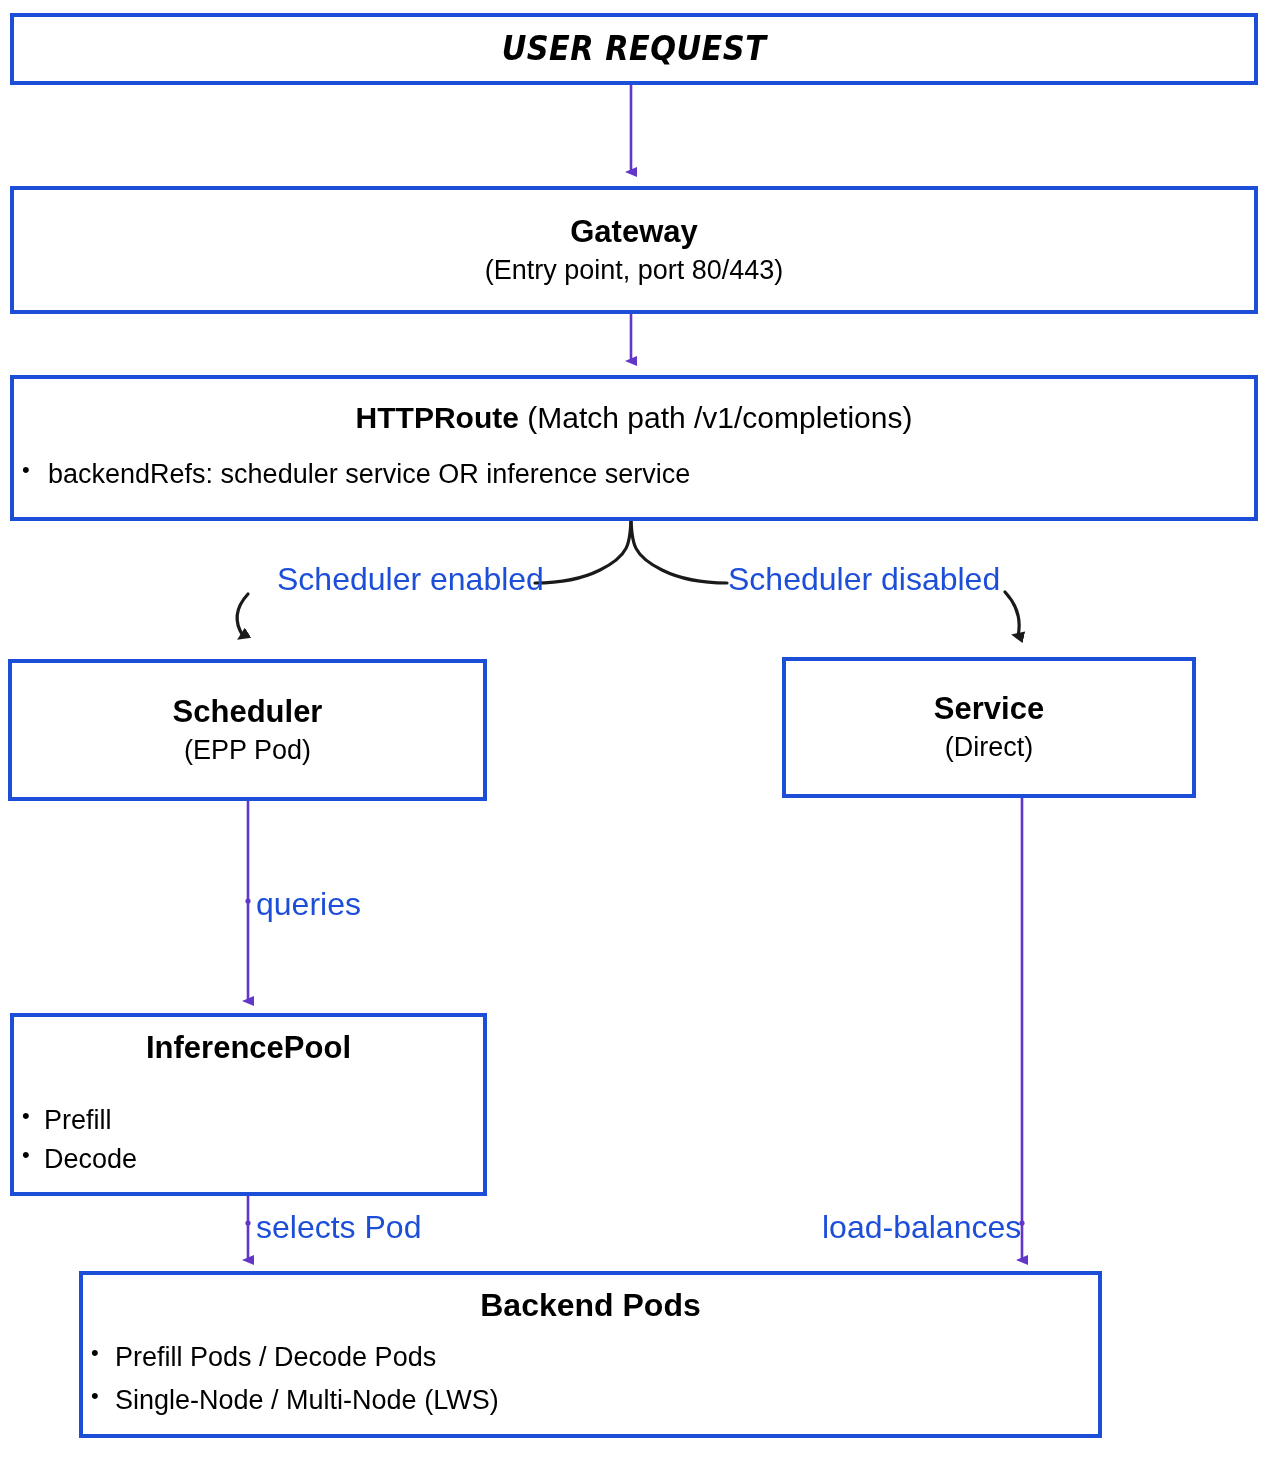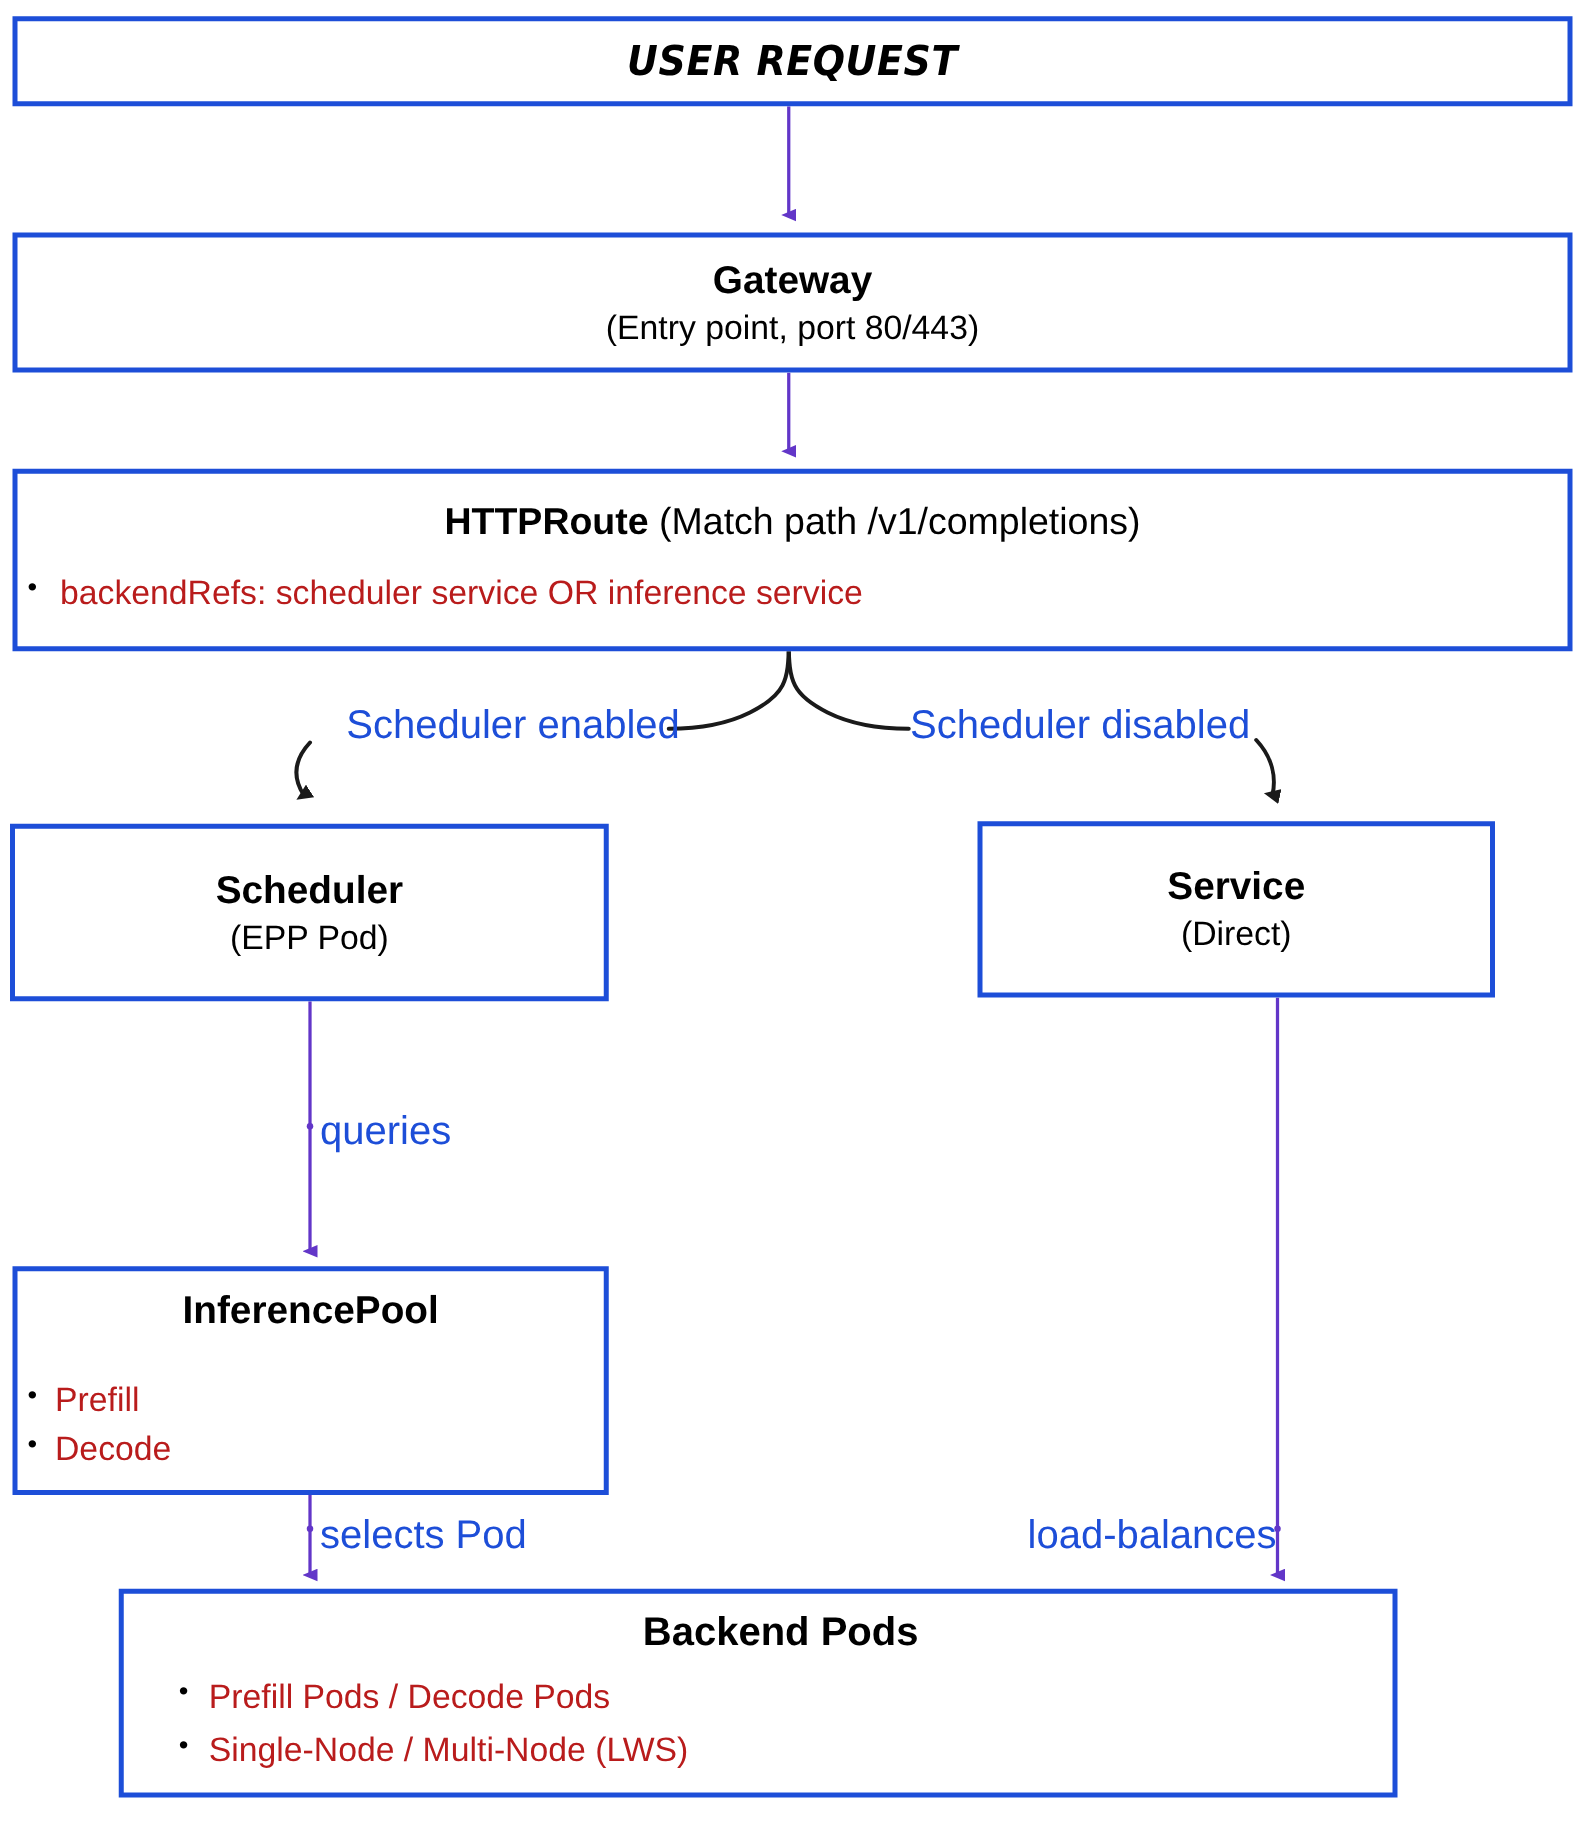--- a/index.html
+++ b/index.html
@@ -68,21 +68,21 @@
   .bullets {
     list-style: none;
     margin: 0;
     padding: 0;
     text-align: left;
   }
   .bullets li {
     position: relative;
     padding-left: 34px;
     font-size: 27px;
-    color: #b91c1c;
+    color: #000000;
     line-height: 1.45;
   }
   .bullets li::before {
     content: "\2022";
     position: absolute;
     left: 8px;
     top: -1px;
     font-size: 22px;
     color: #000000;
   }
@@ -151,21 +151,21 @@
     <g>
       <line x1="1022" y1="798" x2="1022" y2="1260" stroke="#6236C8" stroke-width="2.6" marker-end="url(#arrowPurple)"></line>
       <circle cx="1022" cy="1223" r="2.6" fill="#6236C8"></circle>
     </g>
   </svg>
 
   <div class="node" id="node-user-request" style="left:10px; top:13px; width:1248px; height:72px;">
     <div class="node-title">USER REQUEST</div>
   </div>
 
-  <div class="node" id="node-gateway" style="left:10px; top:186px; width:1248px; height:112px;">
+  <div class="node" id="node-gateway" style="left:10px; top:186px; width:1248px; height:128px;">
     <div class="node-title">Gateway</div>
     <div class="node-sub">(Entry point, port 80/443)</div>
   </div>
 
   <div class="node" id="node-httproute" style="left:10px; top:375px; width:1248px; height:146px;">
     <div class="headline">
       <b>HTTPRoute</b>
       <span>(Match path /v1/completions)</span>
     </div>
     <ul class="bullets">
@@ -184,21 +184,21 @@
   </div>
 
   <div class="node" id="node-inferencepool" style="left:10px; top:1013px; width:477px; height:183px;gap:27px;">
     <div class="node-title">InferencePool</div>
     <ul class="bullets">
       <li>Prefill</li>
       <li>Decode</li>
     </ul>
   </div>
 
-  <div class="node" id="node-backendpods" style="left:95px; top:1271px; width:1023px; height:167px;padding-left:36px;">
+  <div class="node" id="node-backendpods" style="left:79px; top:1271px; width:1023px; height:167px;">
     <div class="node-title">Backend Pods</div>
     <ul class="bullets">
       <li>Prefill Pods / Decode Pods</li>
       <li>Single-Node / Multi-Node (LWS)</li>
     </ul>
   </div>
 
   <div class="edge-label" style="left:277px; top:563px;">Scheduler enabled</div>
 
   <div class="edge-label" style="left:728px; top:563px;">Scheduler disabled</div>

